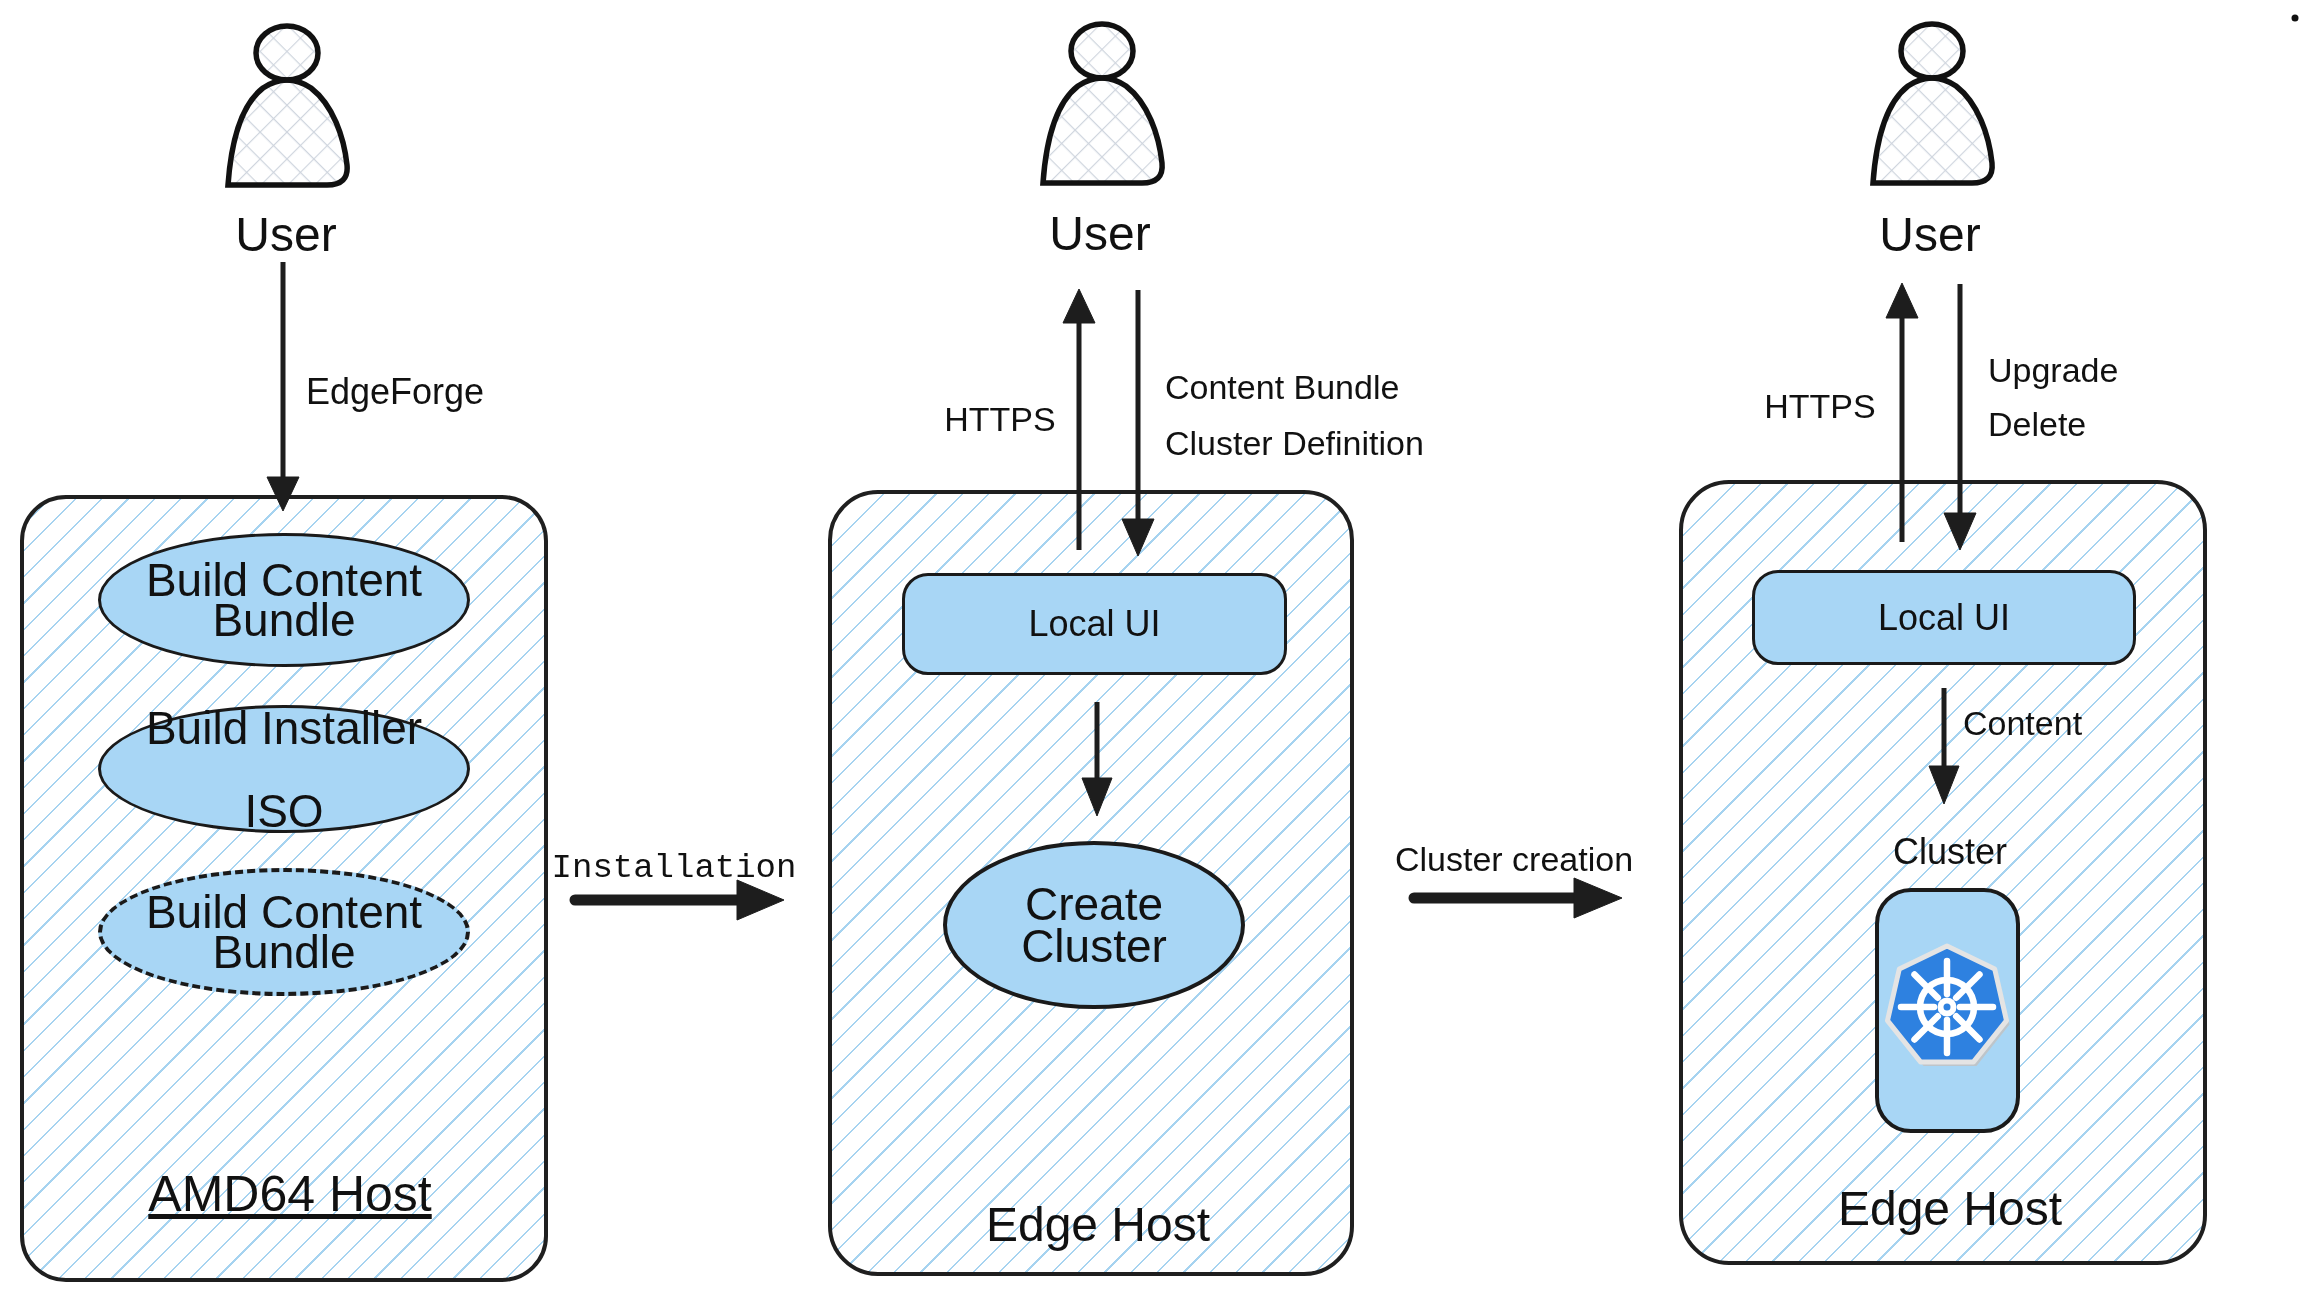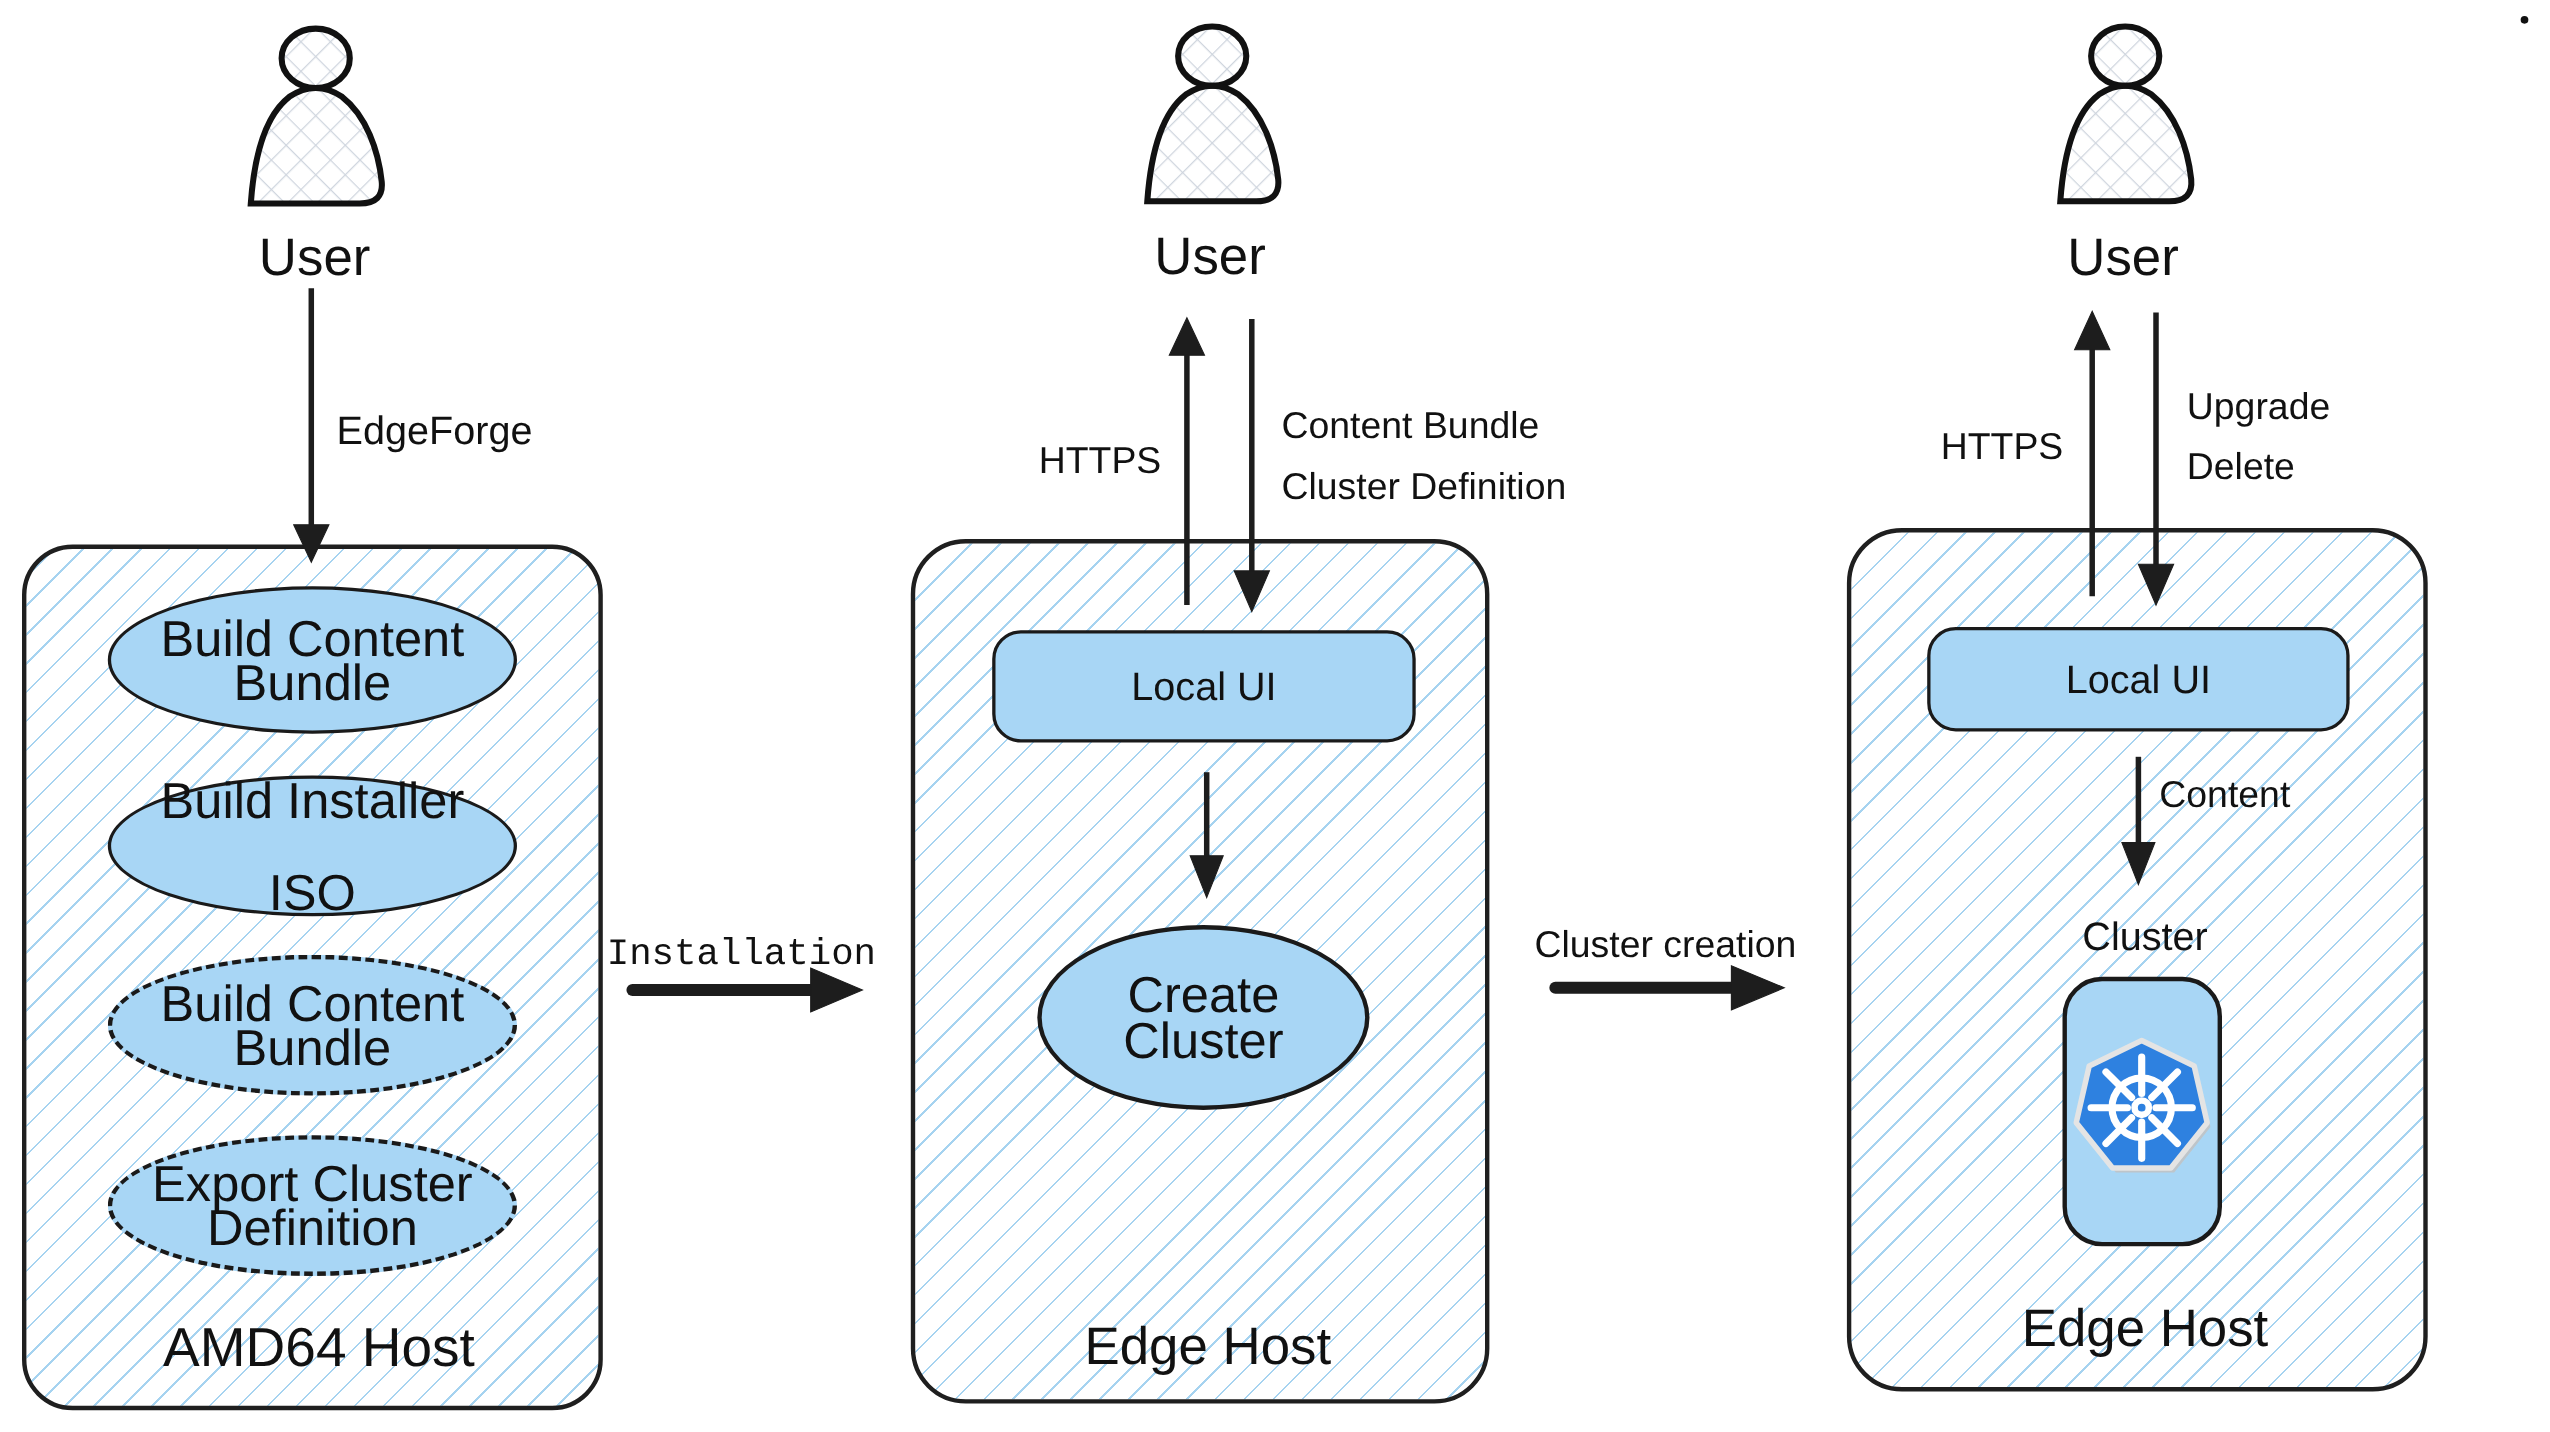--- a/index.html
+++ b/index.html
@@ -48,24 +48,20 @@
     <span>Build Content</span>
     <span>Bundle</span>
   </div>
   <div class="node ellipse" style="left:98px;top:705px;width:372px;height:128px;gap:43px;">
     <span>Build Installer</span>
     <span>ISO</span>
   </div>
   <div class="node ellipse dashed" style="left:98px;top:868px;width:372px;height:128px;">
     <span>Build Content</span>
     <span>Bundle</span>
-  </div>
-  <div class="node ellipse dashed" style="left:98px;top:1032px;width:372px;height:128px;">
-    <span>Export Cluster</span>
-    <span>Definition</span>
   </div>
 
   <div class="node pill" style="left:902px;top:573px;width:385px;height:102px;">
     <span>Local UI</span>
   </div>
   <div class="node big-ellipse" style="left:943px;top:841px;width:302px;height:168px;">
     <span>Create</span>
     <span>Cluster</span>
   </div>
 
@@ -165,17 +161,17 @@
   <div class="lbl edge-lbl" style="left:1165px;top:368px;">Content Bundle</div>
   <div class="lbl edge-lbl" style="left:1165px;top:424px;">Cluster Definition</div>
   <div class="lbl center edge-lbl" style="left:674px;top:849px;font-family:Liberation Mono, monospace;">Installation</div>
   <div class="lbl center edge-lbl" style="left:1514px;top:840px;">Cluster creation</div>
   <div class="lbl center edge-lbl" style="left:1820px;top:387px;">HTTPS</div>
   <div class="lbl edge-lbl" style="left:1988px;top:351px;">Upgrade</div>
   <div class="lbl edge-lbl" style="left:1988px;top:405px;">Delete</div>
   <div class="lbl edge-lbl" style="left:1963px;top:704px;">Content</div>
   <div class="lbl center edge-lbl big" style="left:1950px;top:831px;">Cluster</div>
 
-  <div class="lbl center host-name amd" style="left:290px;top:1197px;">AMD64 Host</div>
+  <div class="lbl center host-name amd" style="left:290px;top:1166px;text-decoration:underline;">AMD64 Host</div>
   <div class="lbl center host-name" style="left:1098px;top:1197px;">Edge Host</div>
   <div class="lbl center host-name" style="left:1950px;top:1181px;">Edge Host</div>
 
 </div>
 
 </body></html>

